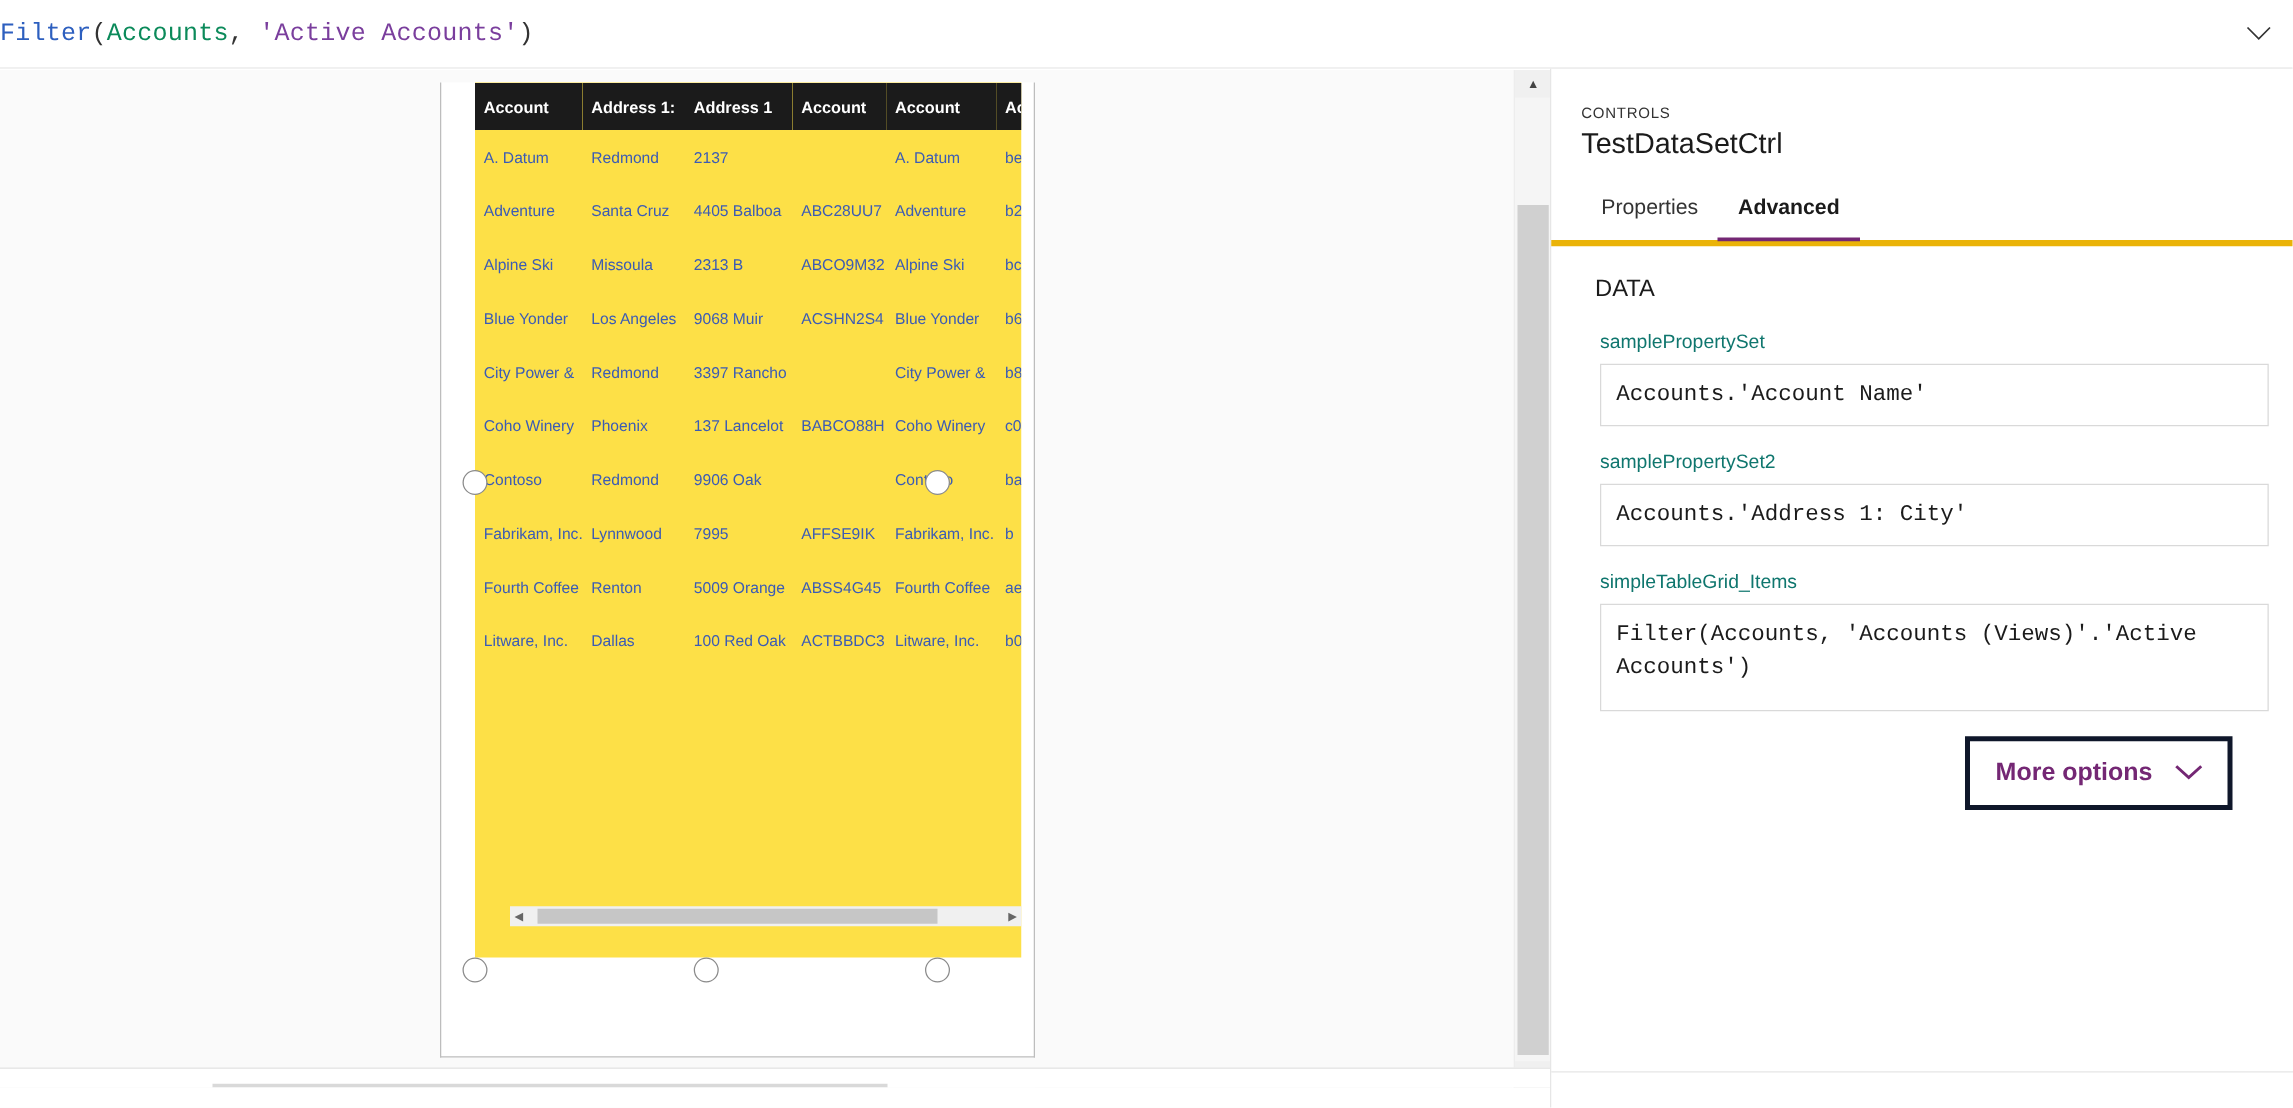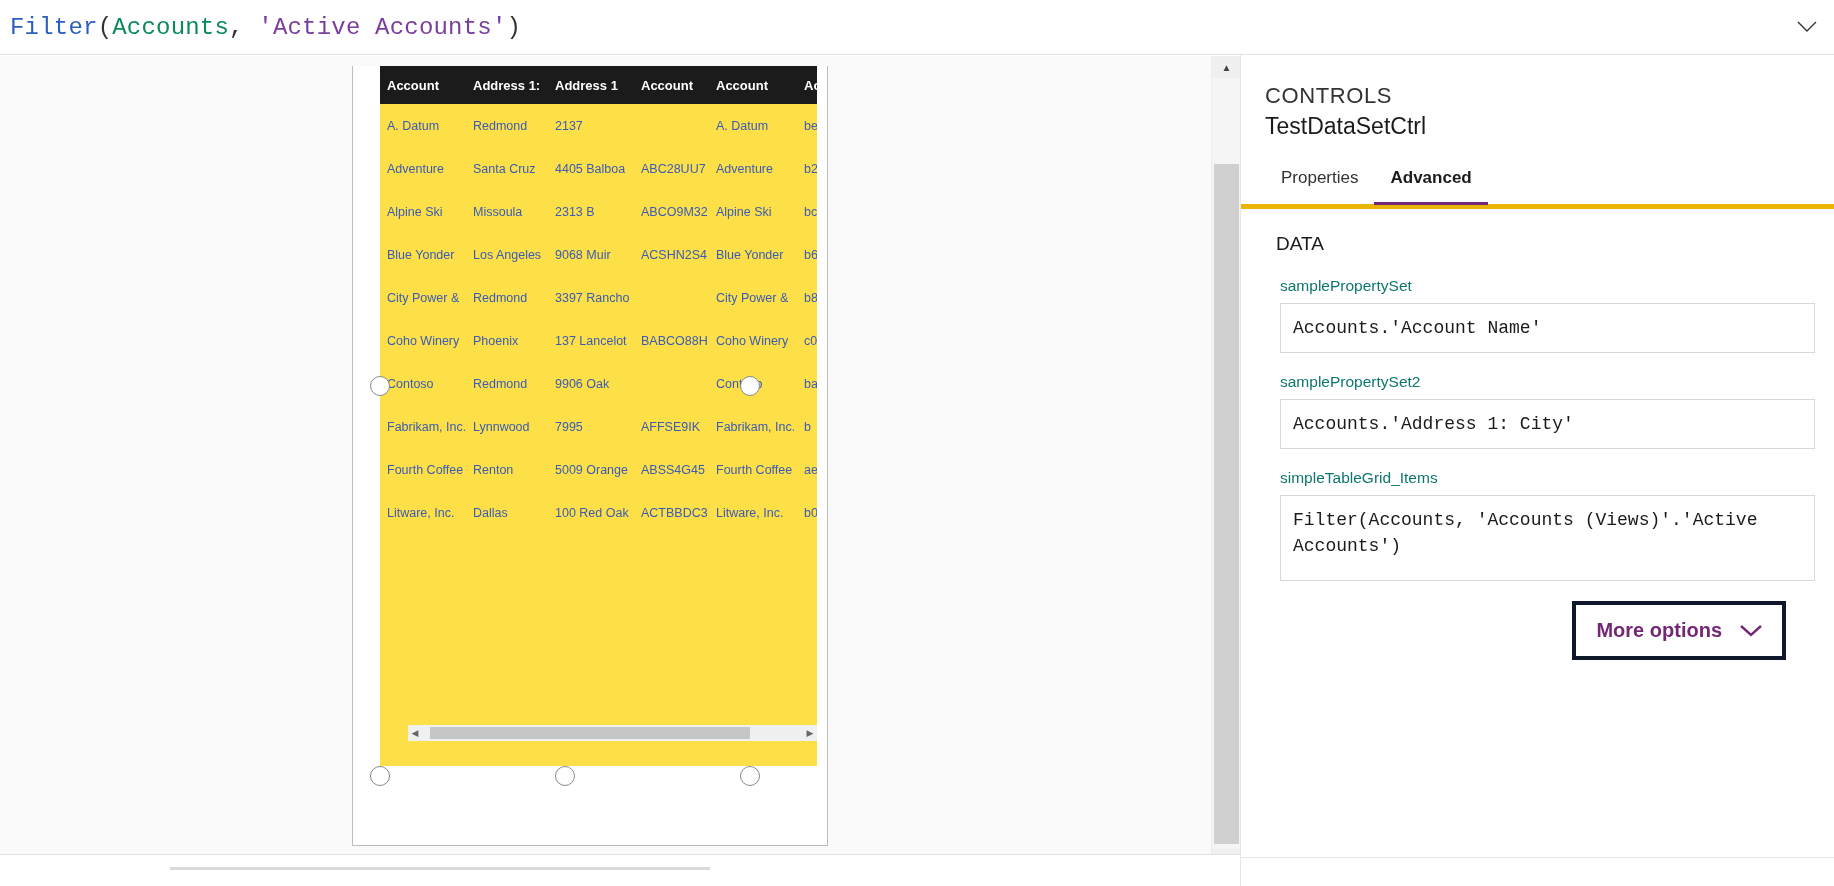--- a/index.html
+++ b/index.html
@@ -16,23 +16,22 @@
     position: absolute;
     left: 0; top: 0;
     width: 1834px; height: 55px;
     background: #ffffff;
     border-bottom: 1px solid #e1e1e1;
     display: flex;
     align-items: center;
   }
   #formula-text {
     flex: 1;
-    padding-left: 10px;
     font-family: "Liberation Mono", monospace;
-    font-size: 24px;
+    font-size: 20px;
     white-space: pre;
     letter-spacing: 0.2px;
   }
   .tok-fn    { color: #2d5fbf; }
   .tok-punct { color: #333333; }
   .tok-ident { color: #0b8a5a; }
   .tok-str   { color: #7a3e9d; }
   #formula-expand {
     width: 54px; height: 54px;
     display: flex; align-items: center; justify-content: center;
@@ -181,21 +180,21 @@
     position: absolute;
     left: 1240px; top: 55px;
     width: 594px; height: 831px;
     background: #ffffff;
     border-left: 1px solid #e6e6e6;
   }
   #panel-header {
     padding: 28px 24px 0 24px;
   }
   #panel-kicker {
-    font-size: 22px;
+    font-size: 12px;
     color: #333333;
     letter-spacing: 0.6px;
   }
   #panel-title {
     font-size: 23px;
     color: #1b1b1b;
     margin-top: 4px;
   }
   #panel-tabs {
     margin-top: 22px;

